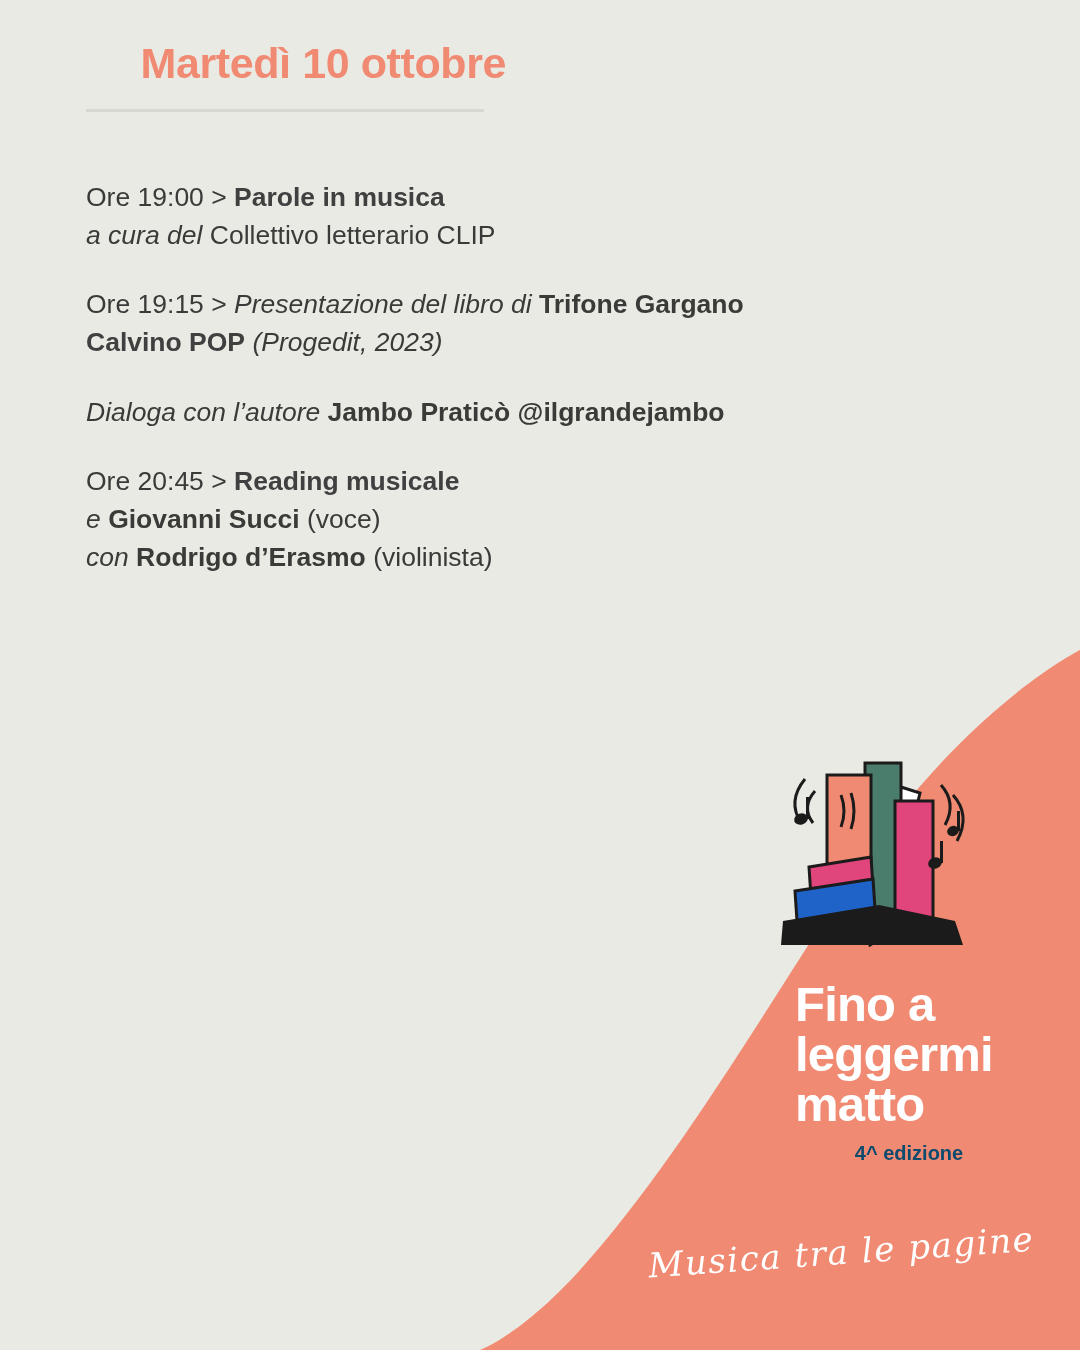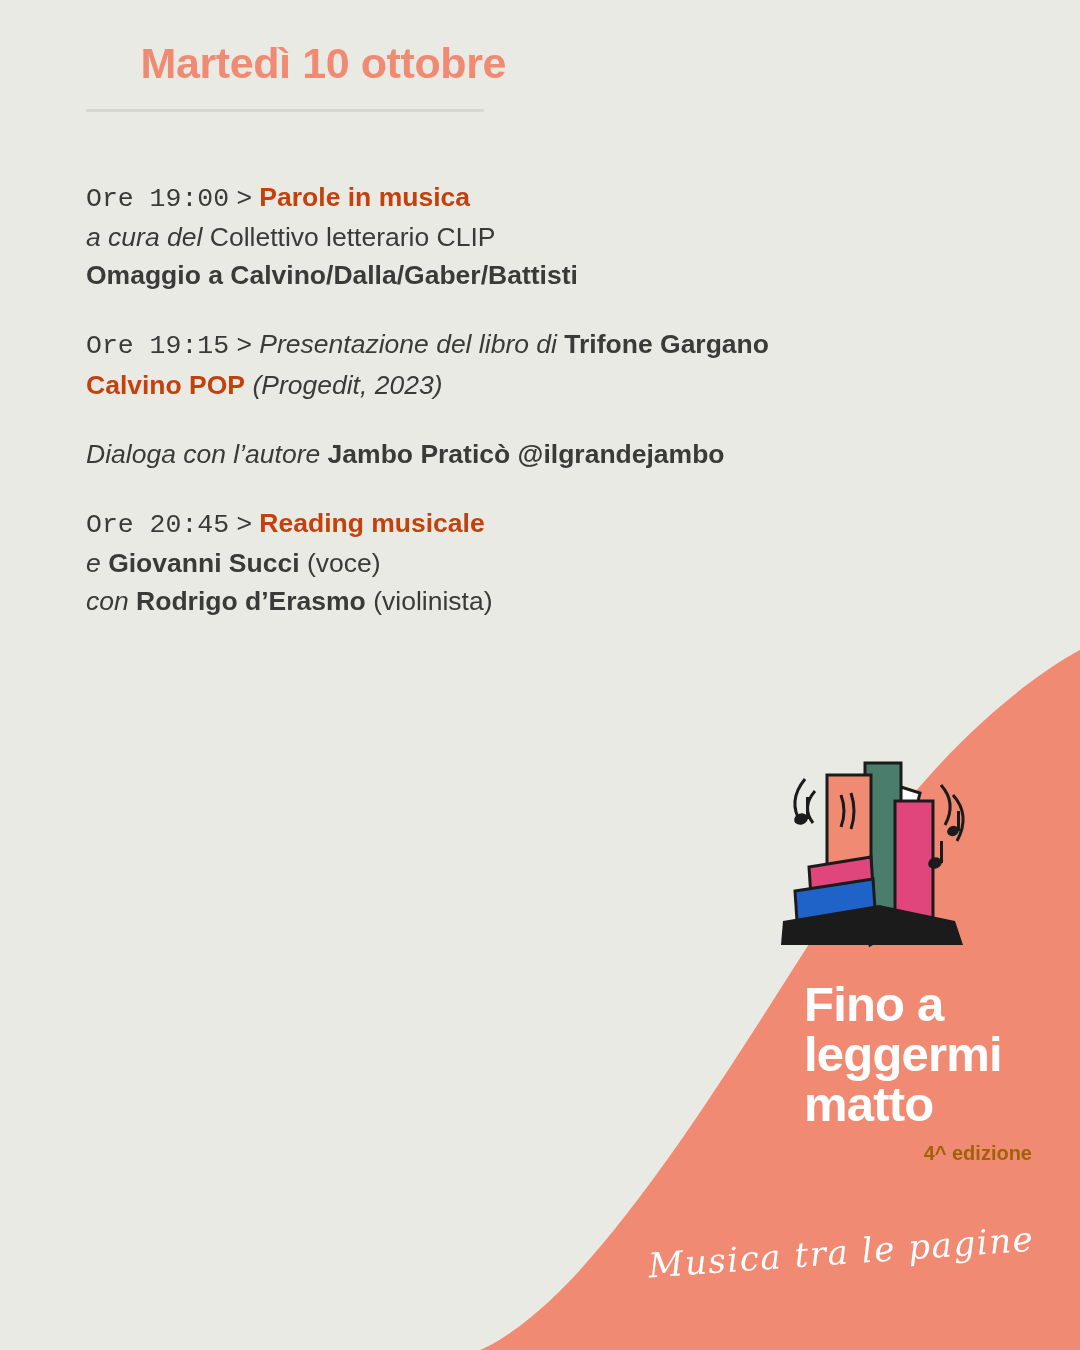--- a/index.html
+++ b/index.html
@@ -63,56 +63,55 @@
   .event {
     margin-bottom: 31px;
   }
   .event:last-child { margin-bottom: 8px; }
   .line {
     font-size: 26.5px;
     line-height: 1.44;
     color: #3a3a38;
     white-space: nowrap;
   }
-  .time { color: #3a3a38; font-family: Liberation Mono, monospace; }
+  .time { color: #3a3a38; }
   .arrow { color: #3a3a38; }
-  .coral { color: #c2410c; font-weight: bold; }
+  .coral { color: #404040; font-weight: bold; }
   .b { font-weight: bold; }
   .i { font-style: italic; text-align: right; }
 
   
   .logo-art {
     position: absolute;
     left: 775px;
     top: 745px;
     width: 210px;
     height: 220px;
   }
   .brand {
     position: absolute;
     left: 795px;
     top: 980px;
     width: 260px;
-    margin-left: 9px;
   }
   .brand-name {
     font-size: 49px;
     line-height: 1.02;
     font-weight: bold;
     color: #ffffff;
     letter-spacing: -0.8px;
     margin: 0;
     white-space: pre-line;
   }
   .brand-edition {
     margin-top: 12px;
     font-size: 20px;
     font-weight: bold;
-    color: #a16207;
-    text-align: right;
+    color: #0c4a6e;
+    text-align: center;
     width: 228px;
   }
   .tagline {
     position: absolute;
     left: 648px;
     top: 1232px;
     font-family: "DejaVu Serif", serif;
     font-style: italic;
     font-size: 34px;
     color: #ffffff;
@@ -140,23 +139,20 @@
   <div class="event">
     <div class="line">
       <span class="time">Ore 19:00</span>
       <span class="arrow">&gt;</span>
       <span class="coral">Parole in musica</span>
     </div>
     <div class="line">
       <span class="i">a cura del</span>
       <span>Collettivo letterario CLIP</span>
     </div>
-    <div class="line">
-      <span class="b">Omaggio a Calvino/Dalla/Gaber/Battisti</span>
-    </div>
   </div>
 
   <div class="event">
     <div class="line">
       <span class="time">Ore 19:15</span>
       <span class="arrow">&gt;</span>
       <span class="i">Presentazione del libro di</span>
       <span class="b">Trifone Gargano</span>
     </div>
     <div class="line">

